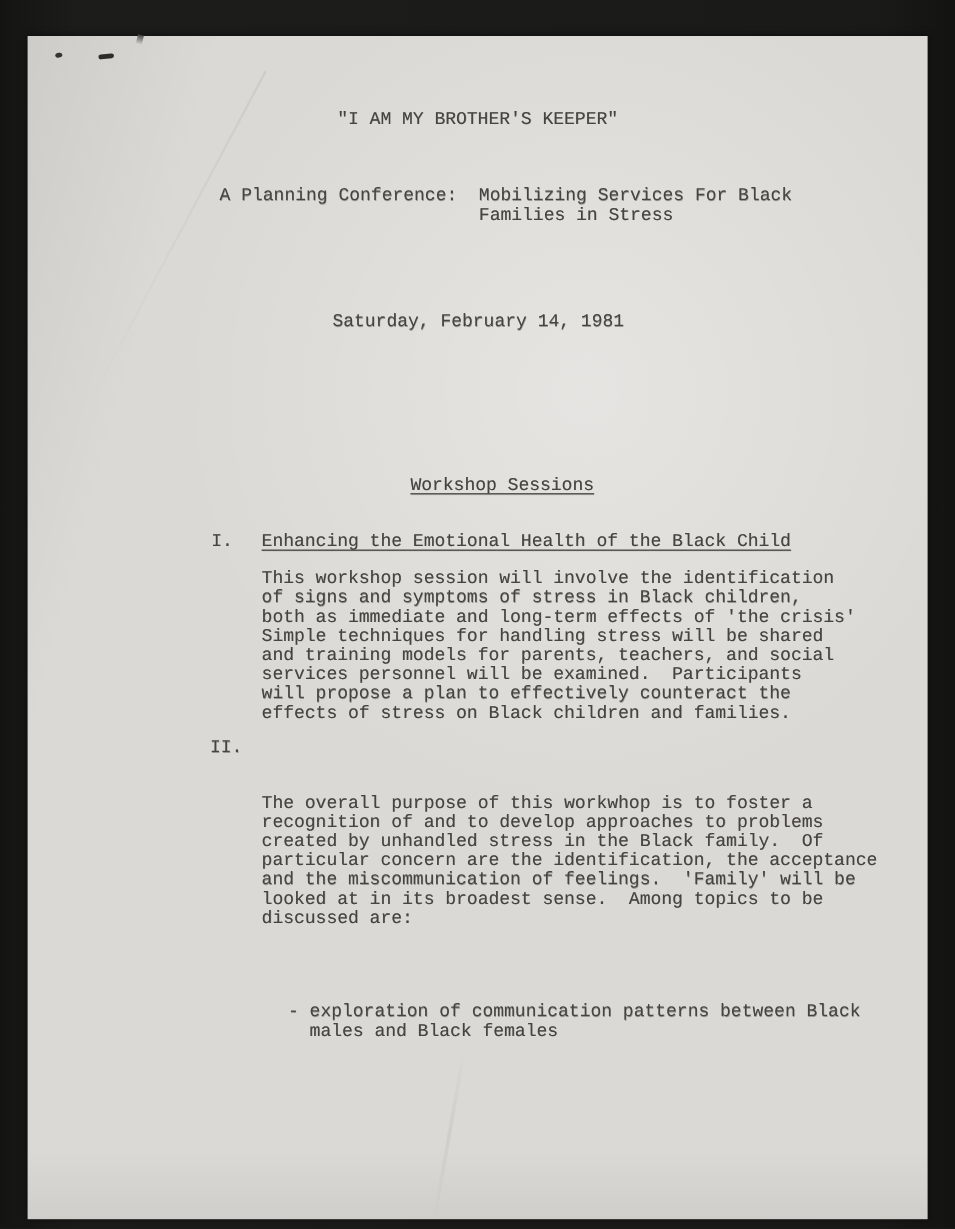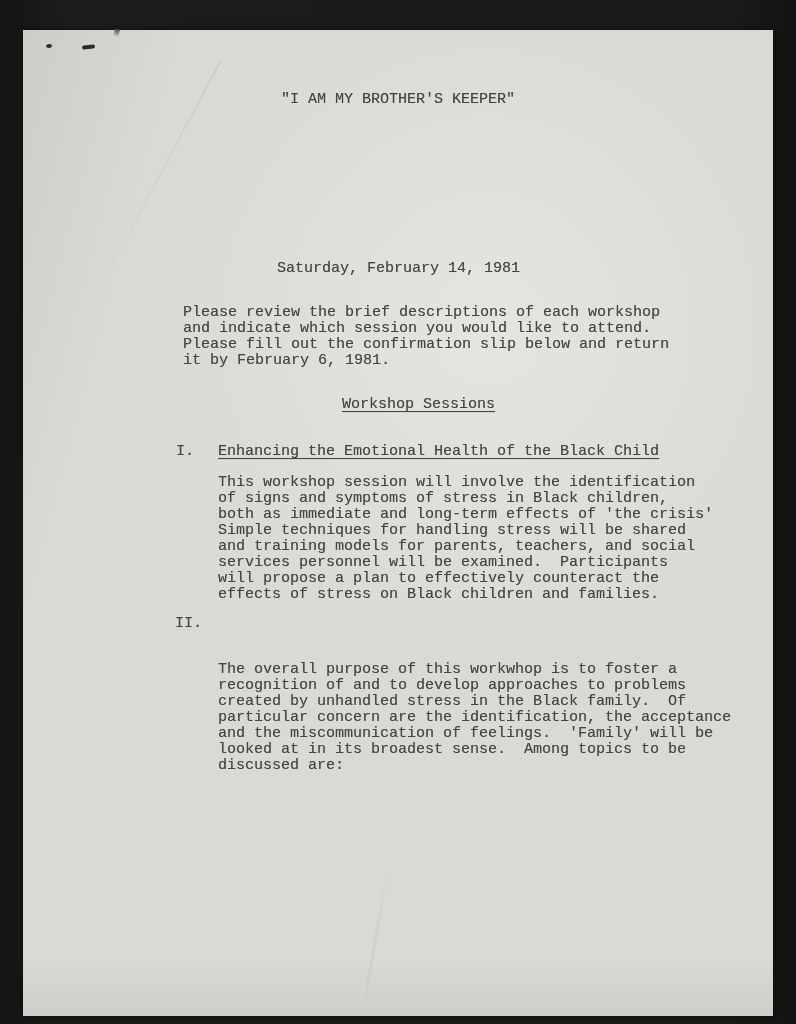--- a/index.html
+++ b/index.html
@@ -97,28 +97,26 @@
   <div class="paper">
 
     <div class="crease-1"></div>
     <div class="crease-2"></div>
     <div class="ink-dot"></div>
     <div class="ink-dash"></div>
     <div class="edge-smudge"></div>
 
     <div class="tw doc-title">"I AM MY BROTHER'S KEEPER"</div>
 
+    <div class="tw doc-subtitle">A Planning Conference:  Mobilizing Services For Black
+                        Families in Stress</div>
 
 
     <div class="tw doc-date">Saturday, February 14, 1981</div>
 
-    <div class="tw doc-intro">Please review the brief descriptions of each workshop
-and indicate which session you would like to attend.
-Please fill out the confirmation slip below and return
-it by February 6, 1981.</div>
 
     <div class="tw sessions-heading underlined">Workshop Sessions</div>
 
     <div class="tw sec1-numeral">I.</div>
     <div class="tw sec1-title underlined">Enhancing the Emotional Health of the Black Child</div>
     <div class="tw sec1-body">This workshop session will involve the identification
 of signs and symptoms of stress in Black children,
 both as immediate and long-term effects of 'the crisis'
 Simple techniques for handling stress will be shared
 and training models for parents, teachers, and social
@@ -128,15 +126,17 @@
 
     <div class="tw sec2-numeral">II.</div>
     <div class="tw sec2-body">The overall purpose of this workwhop is to foster a
 recognition of and to develop approaches to problems
 created by unhandled stress in the Black family.  Of
 particular concern are the identification, the acceptance
 and the miscommunication of feelings.  'Family' will be
 looked at in its broadest sense.  Among topics to be
 discussed are:</div>
 
+    <div class="tw bullet-2">- exploration of communication patterns between Black
+  males and Black females</div>
 
   </div>
 </div>
 
 </body></html>

